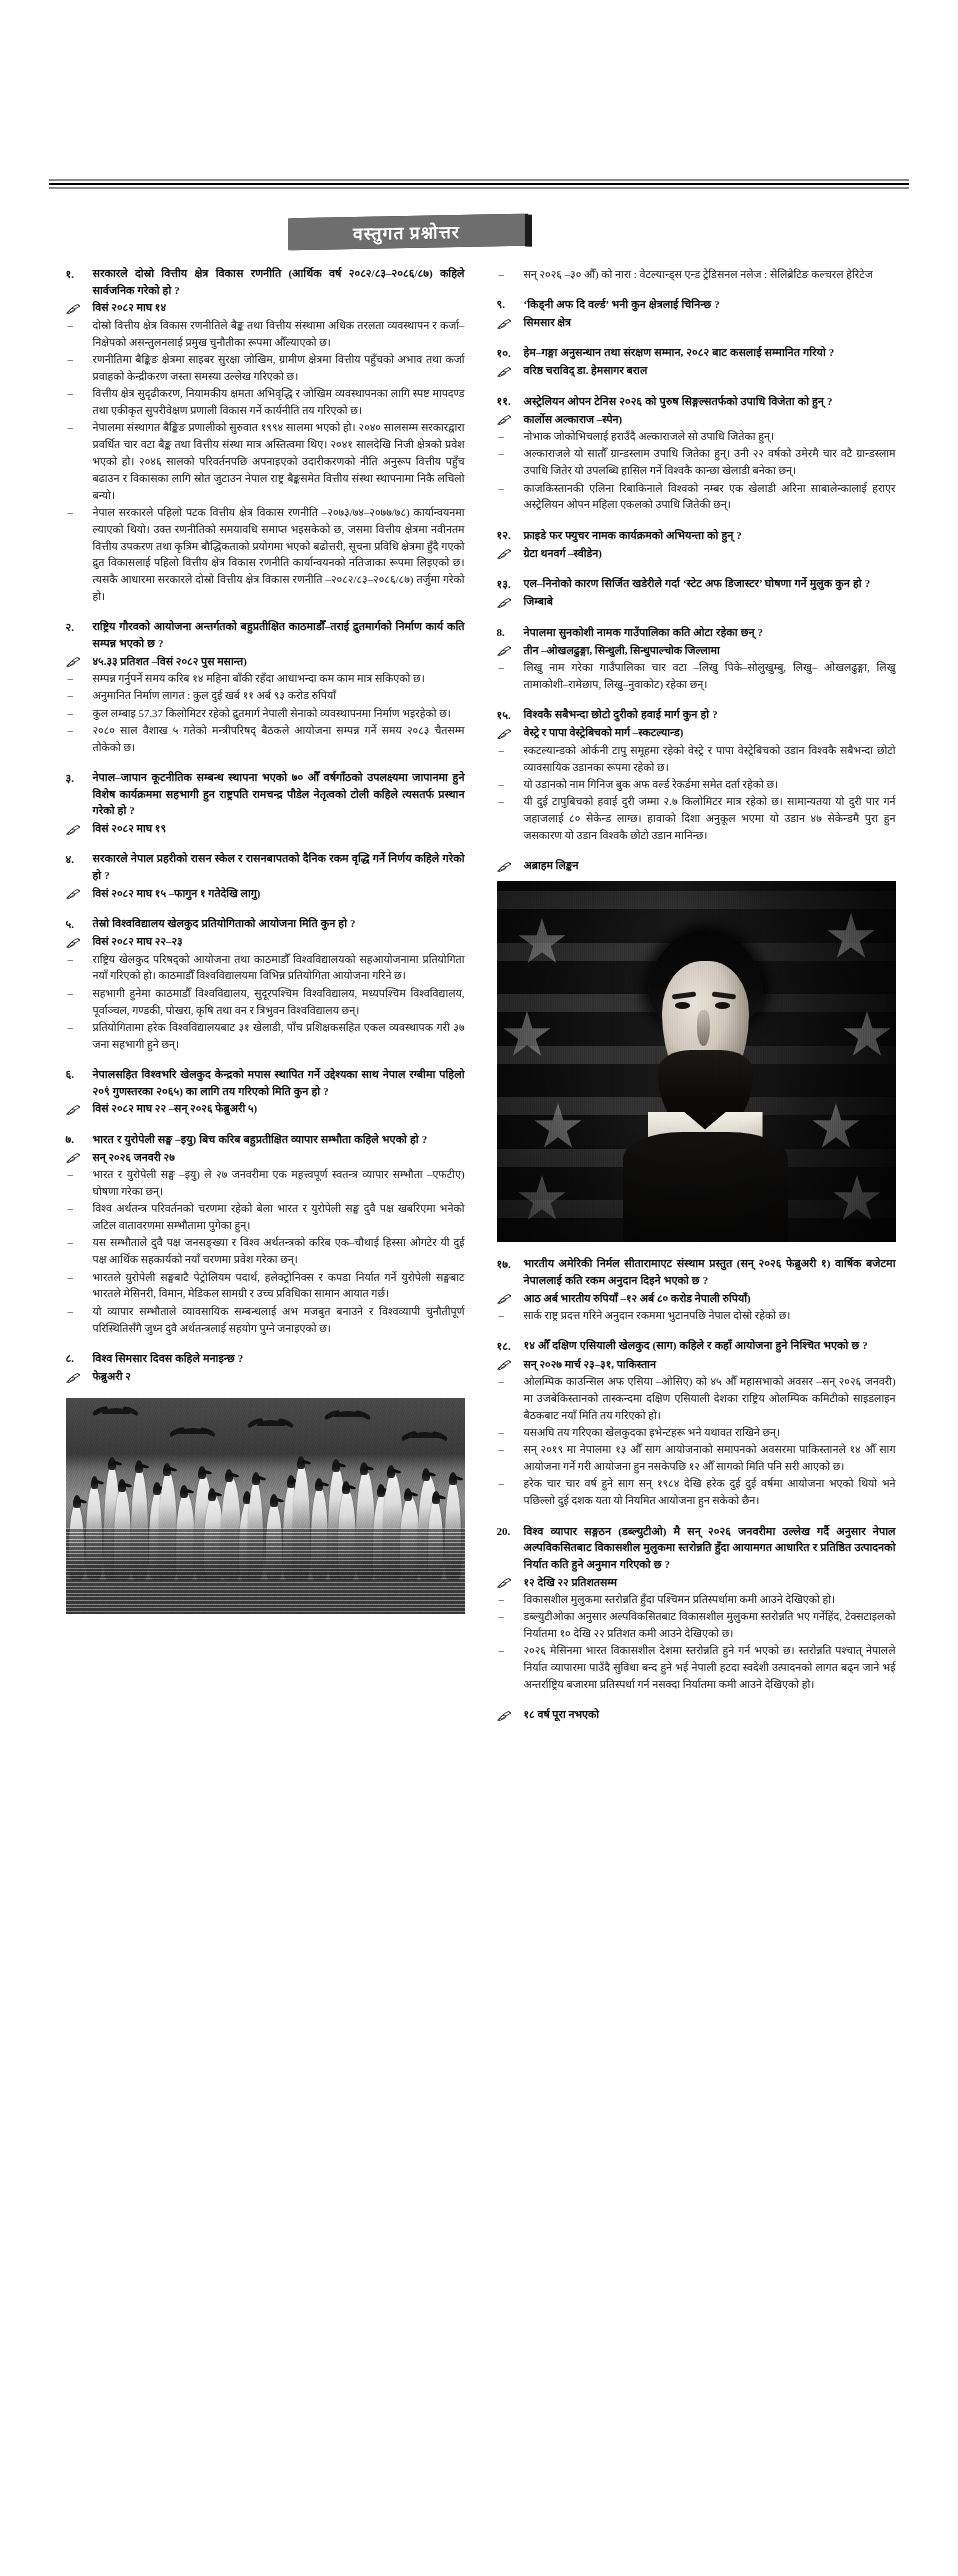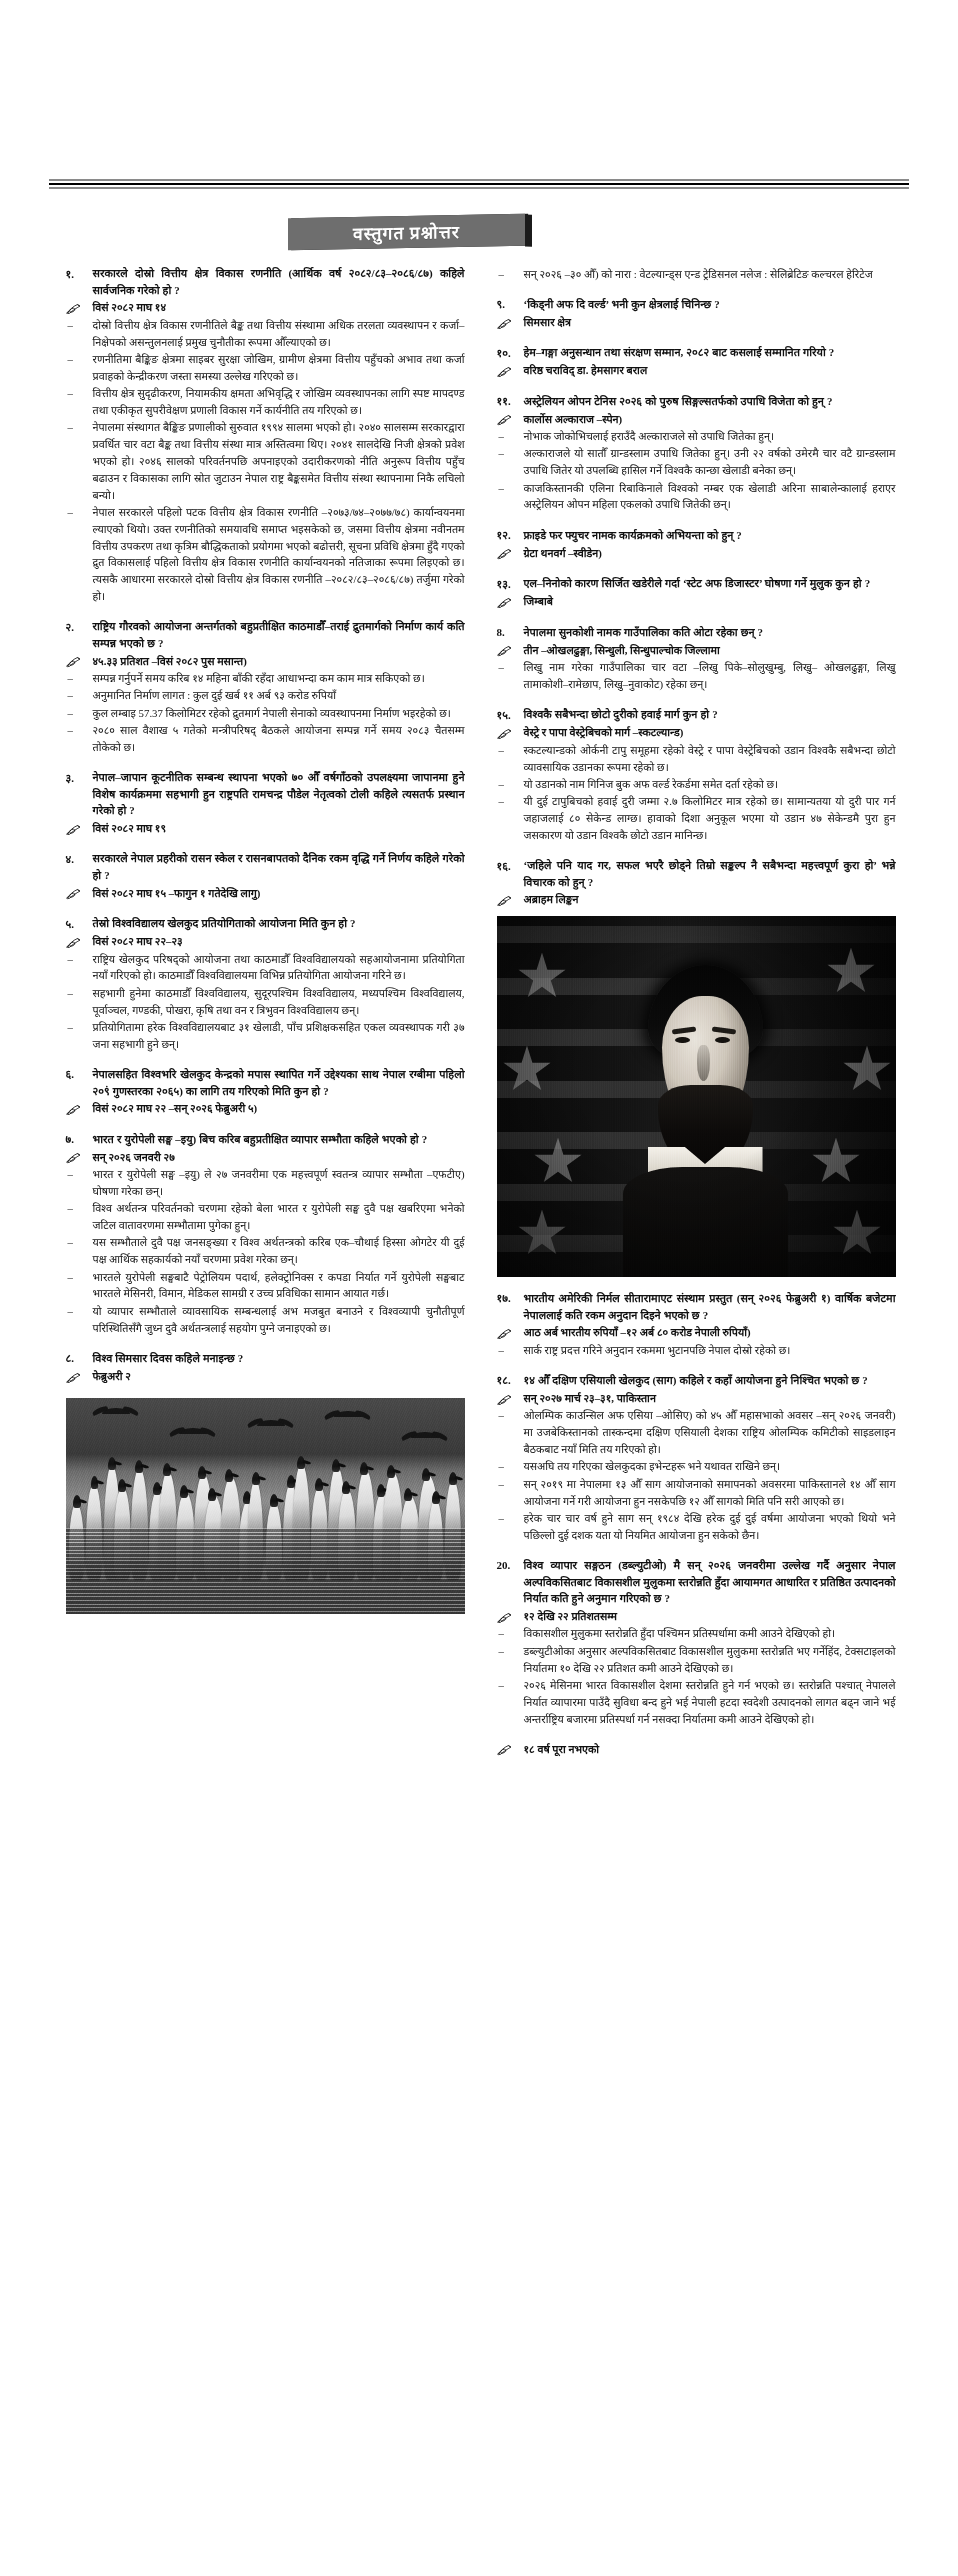--- a/index.html
+++ b/index.html
@@ -729,24 +729,20 @@
             <div class="brow">
               <div class="bmark">–</div>
               <div class="btext">यो उडानको नाम गिनिज बुक अफ वर्ल्ड रेकर्डमा समेत दर्ता रहेको छ।</div>
             </div>
             <div class="brow">
               <div class="bmark">–</div>
               <div class="btext">यी दुई टापुबिचको हवाई दुरी जम्मा २.७ किलोमिटर मात्र रहेको छ। सामान्यतया यो दुरी पार गर्न जहाजलाई ८० सेकेन्ड लाग्छ। हावाको दिशा अनुकूल भएमा यो उडान ४७ सेकेन्डमै पुरा हुन जसकारण यो उडान विश्वकै छोटो उडान मानिन्छ।</div>
             </div>
           </div>
           <div class="qa">
-            <div class="qrow">
-              <div class="qnum">१६.</div>
-              <div class="qtext">‘जहिले पनि याद गर, सफल भएरै छोड्ने तिम्रो सङ्कल्प नै सबैभन्दा महत्त्वपूर्ण कुरा हो’ भन्ने विचारक को हुन् ?</div>
-            </div>
             <div class="arow">
               <div class="amark">
                 <svg class="pen" viewBox="0 0 30 22">
                   <path d="M3 19 C7 13, 13 7, 22 3 L27 6 C20 10, 12 15, 7 20 Z" fill="none" stroke="#111" stroke-width="1.6"></path>
                   <path d="M22 3 L27 6" stroke="#111" stroke-width="1.6"></path>
                   <path d="M6 20 C4 21, 2 21, 1 20 C2 18, 4 17, 6 17" fill="none" stroke="#111" stroke-width="1.6"></path>
                   <ellipse cx="12" cy="14" rx="5.5" ry="3.2" fill="none" stroke="#111" stroke-width="1.5" transform="rotate(-28 12 14)"></ellipse>
                 </svg>
               </div>
               <div class="atext">अब्राहम लिङ्कन</div>

